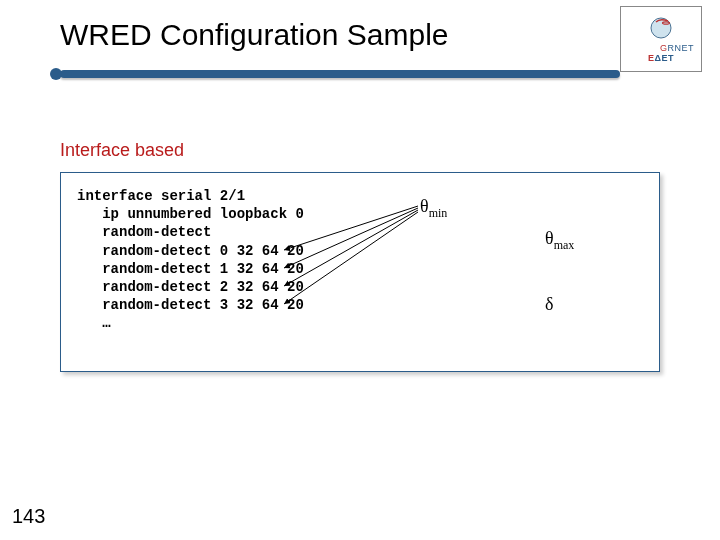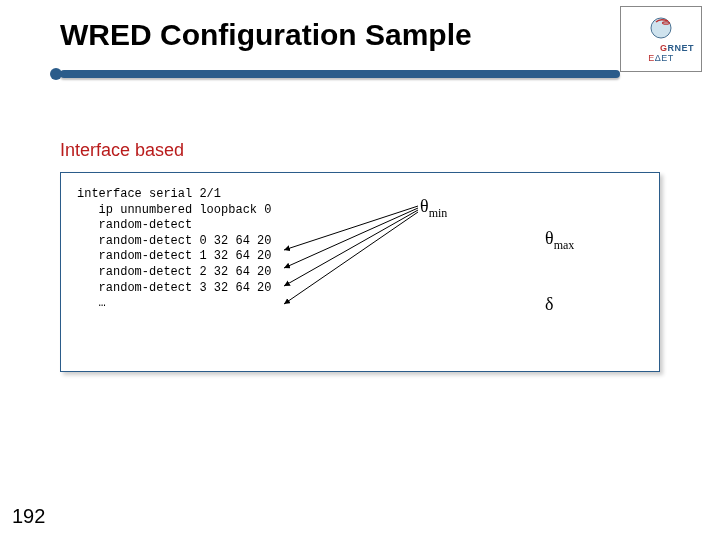--- a/index.html
+++ b/index.html
@@ -12,21 +12,21 @@
     position: relative;
     overflow: hidden;
   }
   .header {
     position: relative;
     padding: 18px 0 0 60px;
     height: 90px;
   }
   .title {
     font-size: 30px;
-    font-weight: bold;
+    font-weight: normal;
     color: #000;
     margin: 0;
   }
   .logo {
     position: absolute;
     top: 6px;
     right: 18px;
     width: 80px;
     height: 64px;
     border: 1px solid #888;
@@ -34,22 +34,22 @@
     display: flex;
     flex-direction: column;
     align-items: center;
     justify-content: center;
     font-size: 9px;
     color: #333;
   }
   .logo-globe {
     line-height: 1;
   }
-  .logo-text1 { font-size: 9px; letter-spacing: 0.5px; font-weight: bold; color: #2b5c8a; margin-left: 32px; }
-  .logo-text2 { font-size: 9px; letter-spacing: 0.5px; font-weight: normal; color: #2b5c8a; }
+  .logo-text1 { font-size: 9px; letter-spacing: 0.5px; font-weight: normal; color: #2b5c8a; margin-left: 32px; }
+  .logo-text2 { font-size: 9px; letter-spacing: 0.5px; font-weight: bold; color: #2b5c8a; }
   .logo-text1 .red, .logo-text2 .red { color: #b33; }
   .rule-wrap {
     position: absolute;
     left: 60px;
     top: 70px;
     width: 560px;
     height: 18px;
   }
   .rule {
     height: 8px;
@@ -79,22 +79,22 @@
     position: absolute;
     left: 60px;
     top: 172px;
     width: 600px;
     height: 200px;
     border: 1px solid #2b5c8a;
     box-shadow: 3px 3px 4px rgba(0,0,0,0.2);
     padding: 14px 16px;
     box-sizing: border-box;
     font-family: "Courier New", monospace;
-    font-size: 12px;
-    font-weight: normal;
+    font-size: 14px;
+    font-weight: bold;
     line-height: 1.3;
     color: #000;
     white-space: pre;
   }
   .ann {
     position: absolute;
     font-family: "Times New Roman", serif;
     font-size: 18px;
     color: #000;
   }
@@ -155,13 +155,13 @@
       <path d="M0,0 L6,3 L0,6 Z" fill="#000"></path>
     </marker>
   </defs>
 
   <line x1="418" y1="206" x2="284" y2="250" stroke="#000" stroke-width="1" marker-end="url(#arr)"></line>
   <line x1="418" y1="208" x2="284" y2="268" stroke="#000" stroke-width="1" marker-end="url(#arr)"></line>
   <line x1="418" y1="210" x2="284" y2="286" stroke="#000" stroke-width="1" marker-end="url(#arr)"></line>
   <line x1="418" y1="212" x2="284" y2="304" stroke="#000" stroke-width="1" marker-end="url(#arr)"></line>
 </svg>
 
-<div class="pagenum">192</div>
+<div class="pagenum">143</div>
 
 </body></html>

